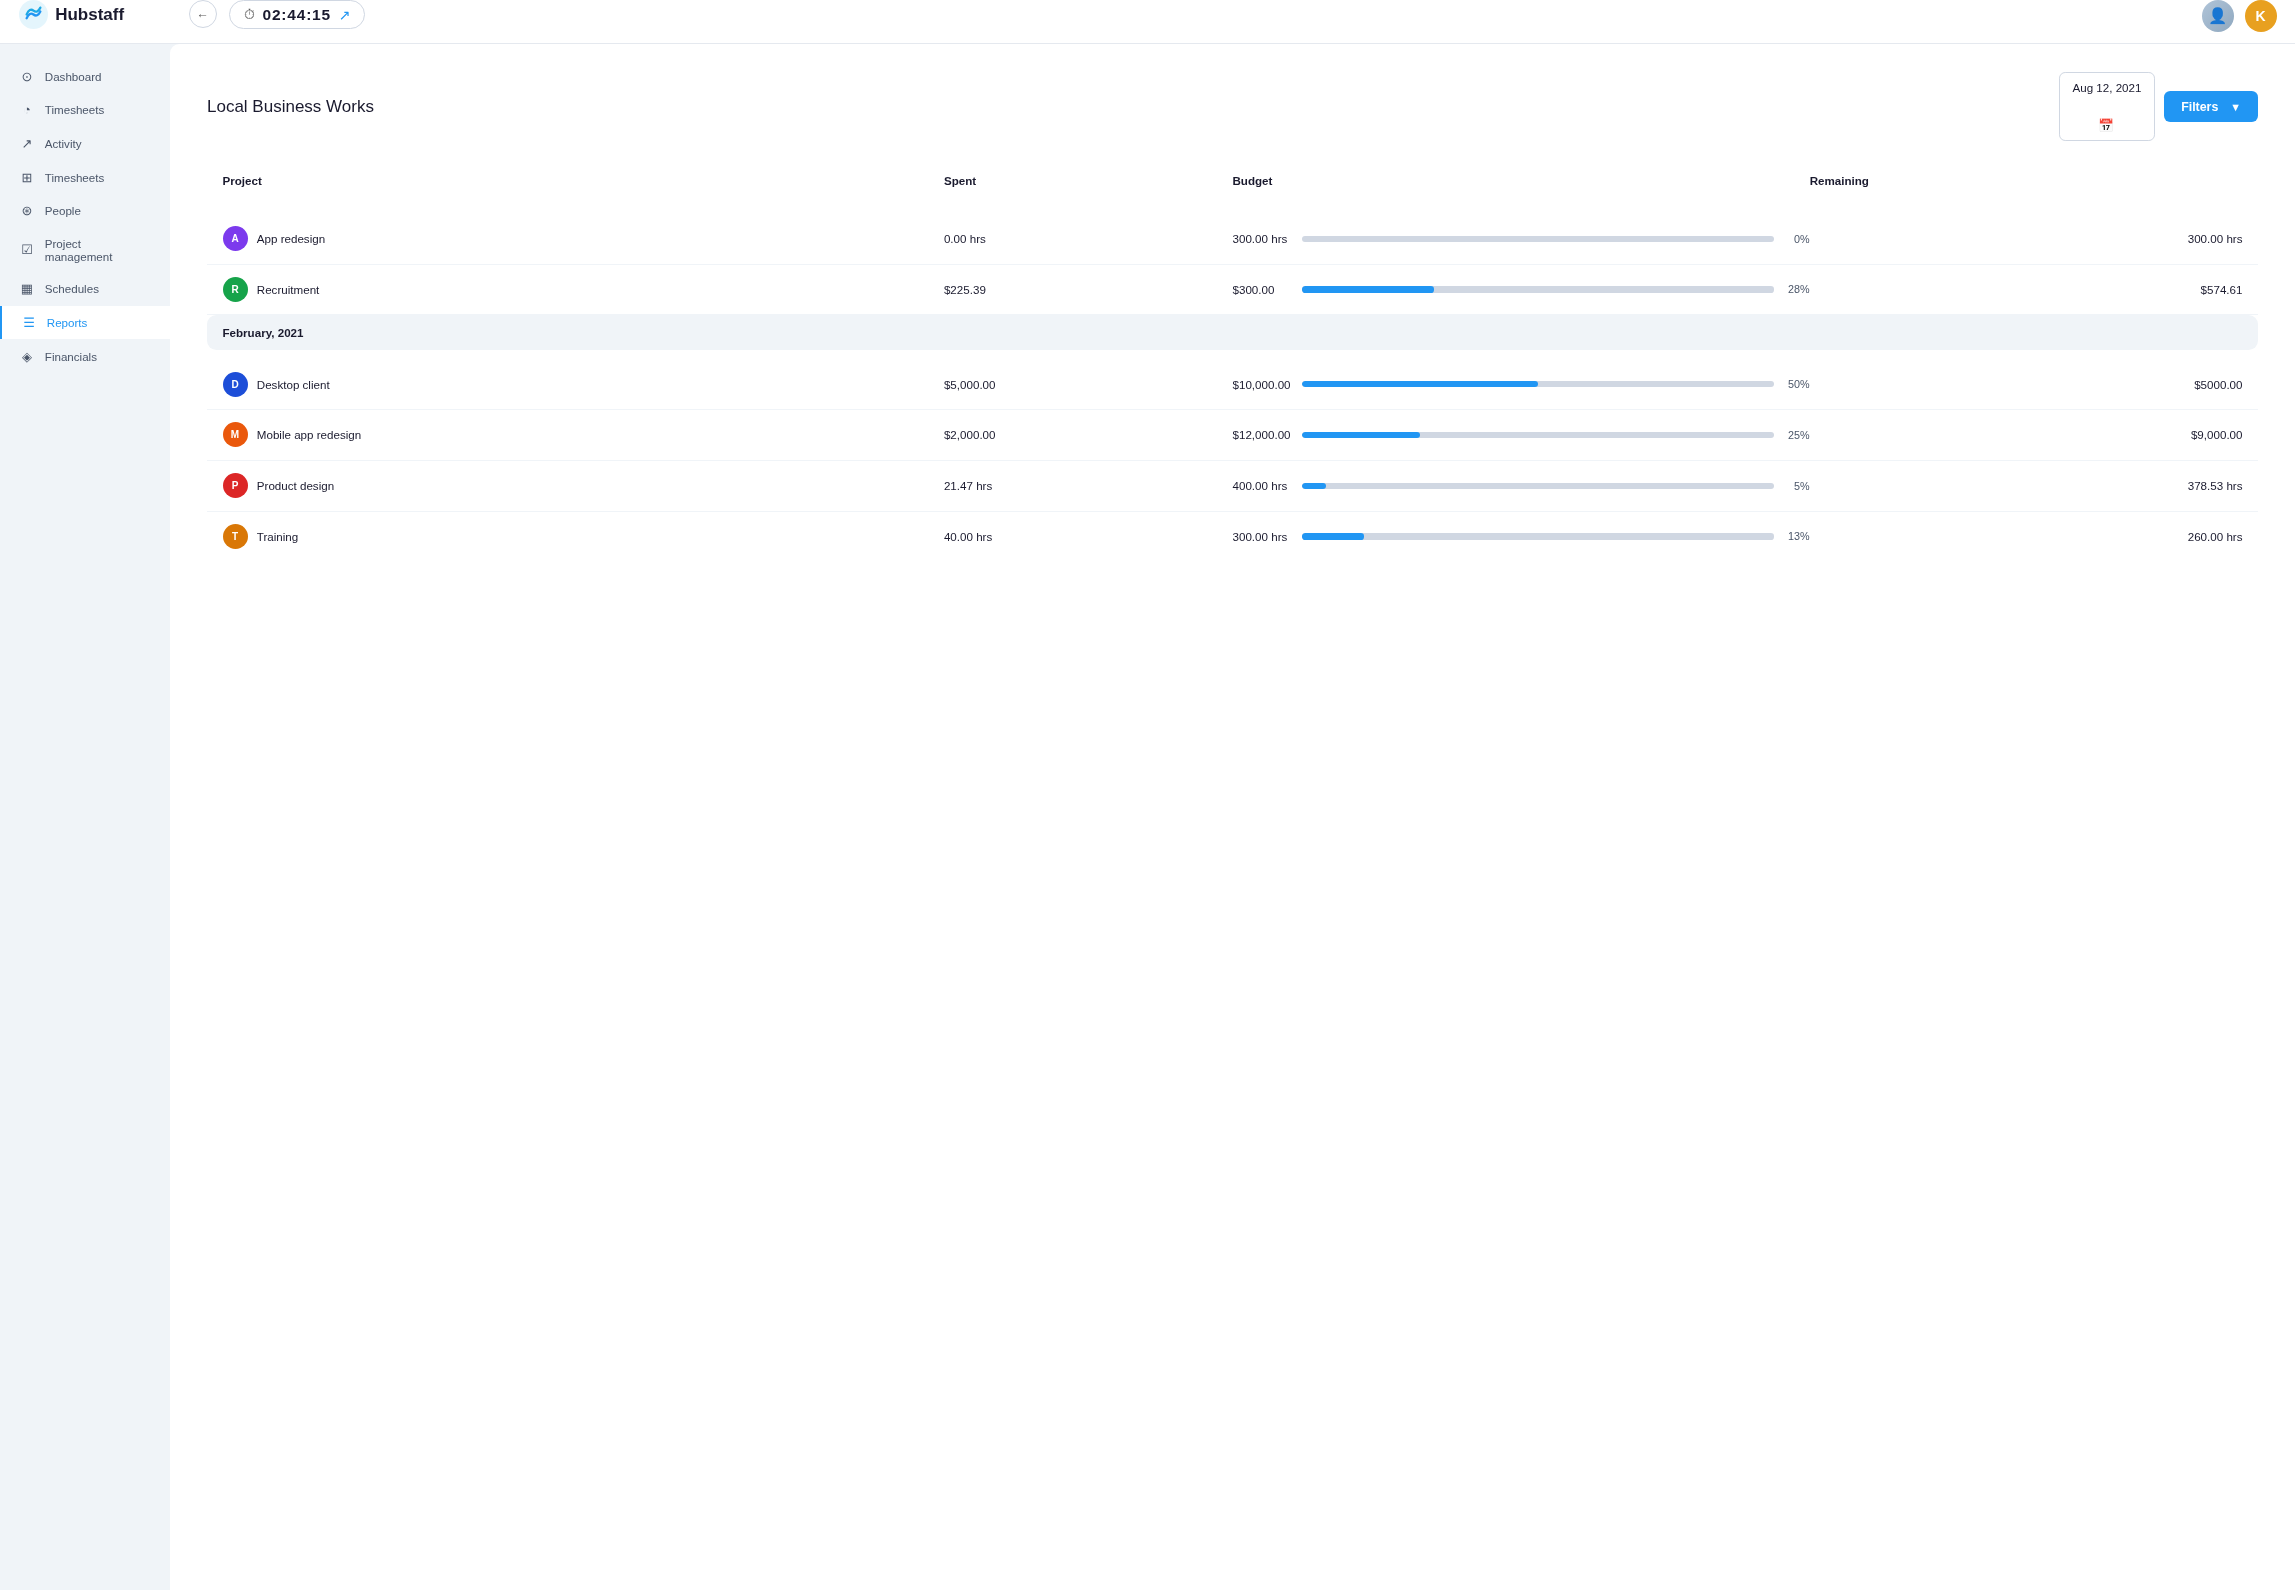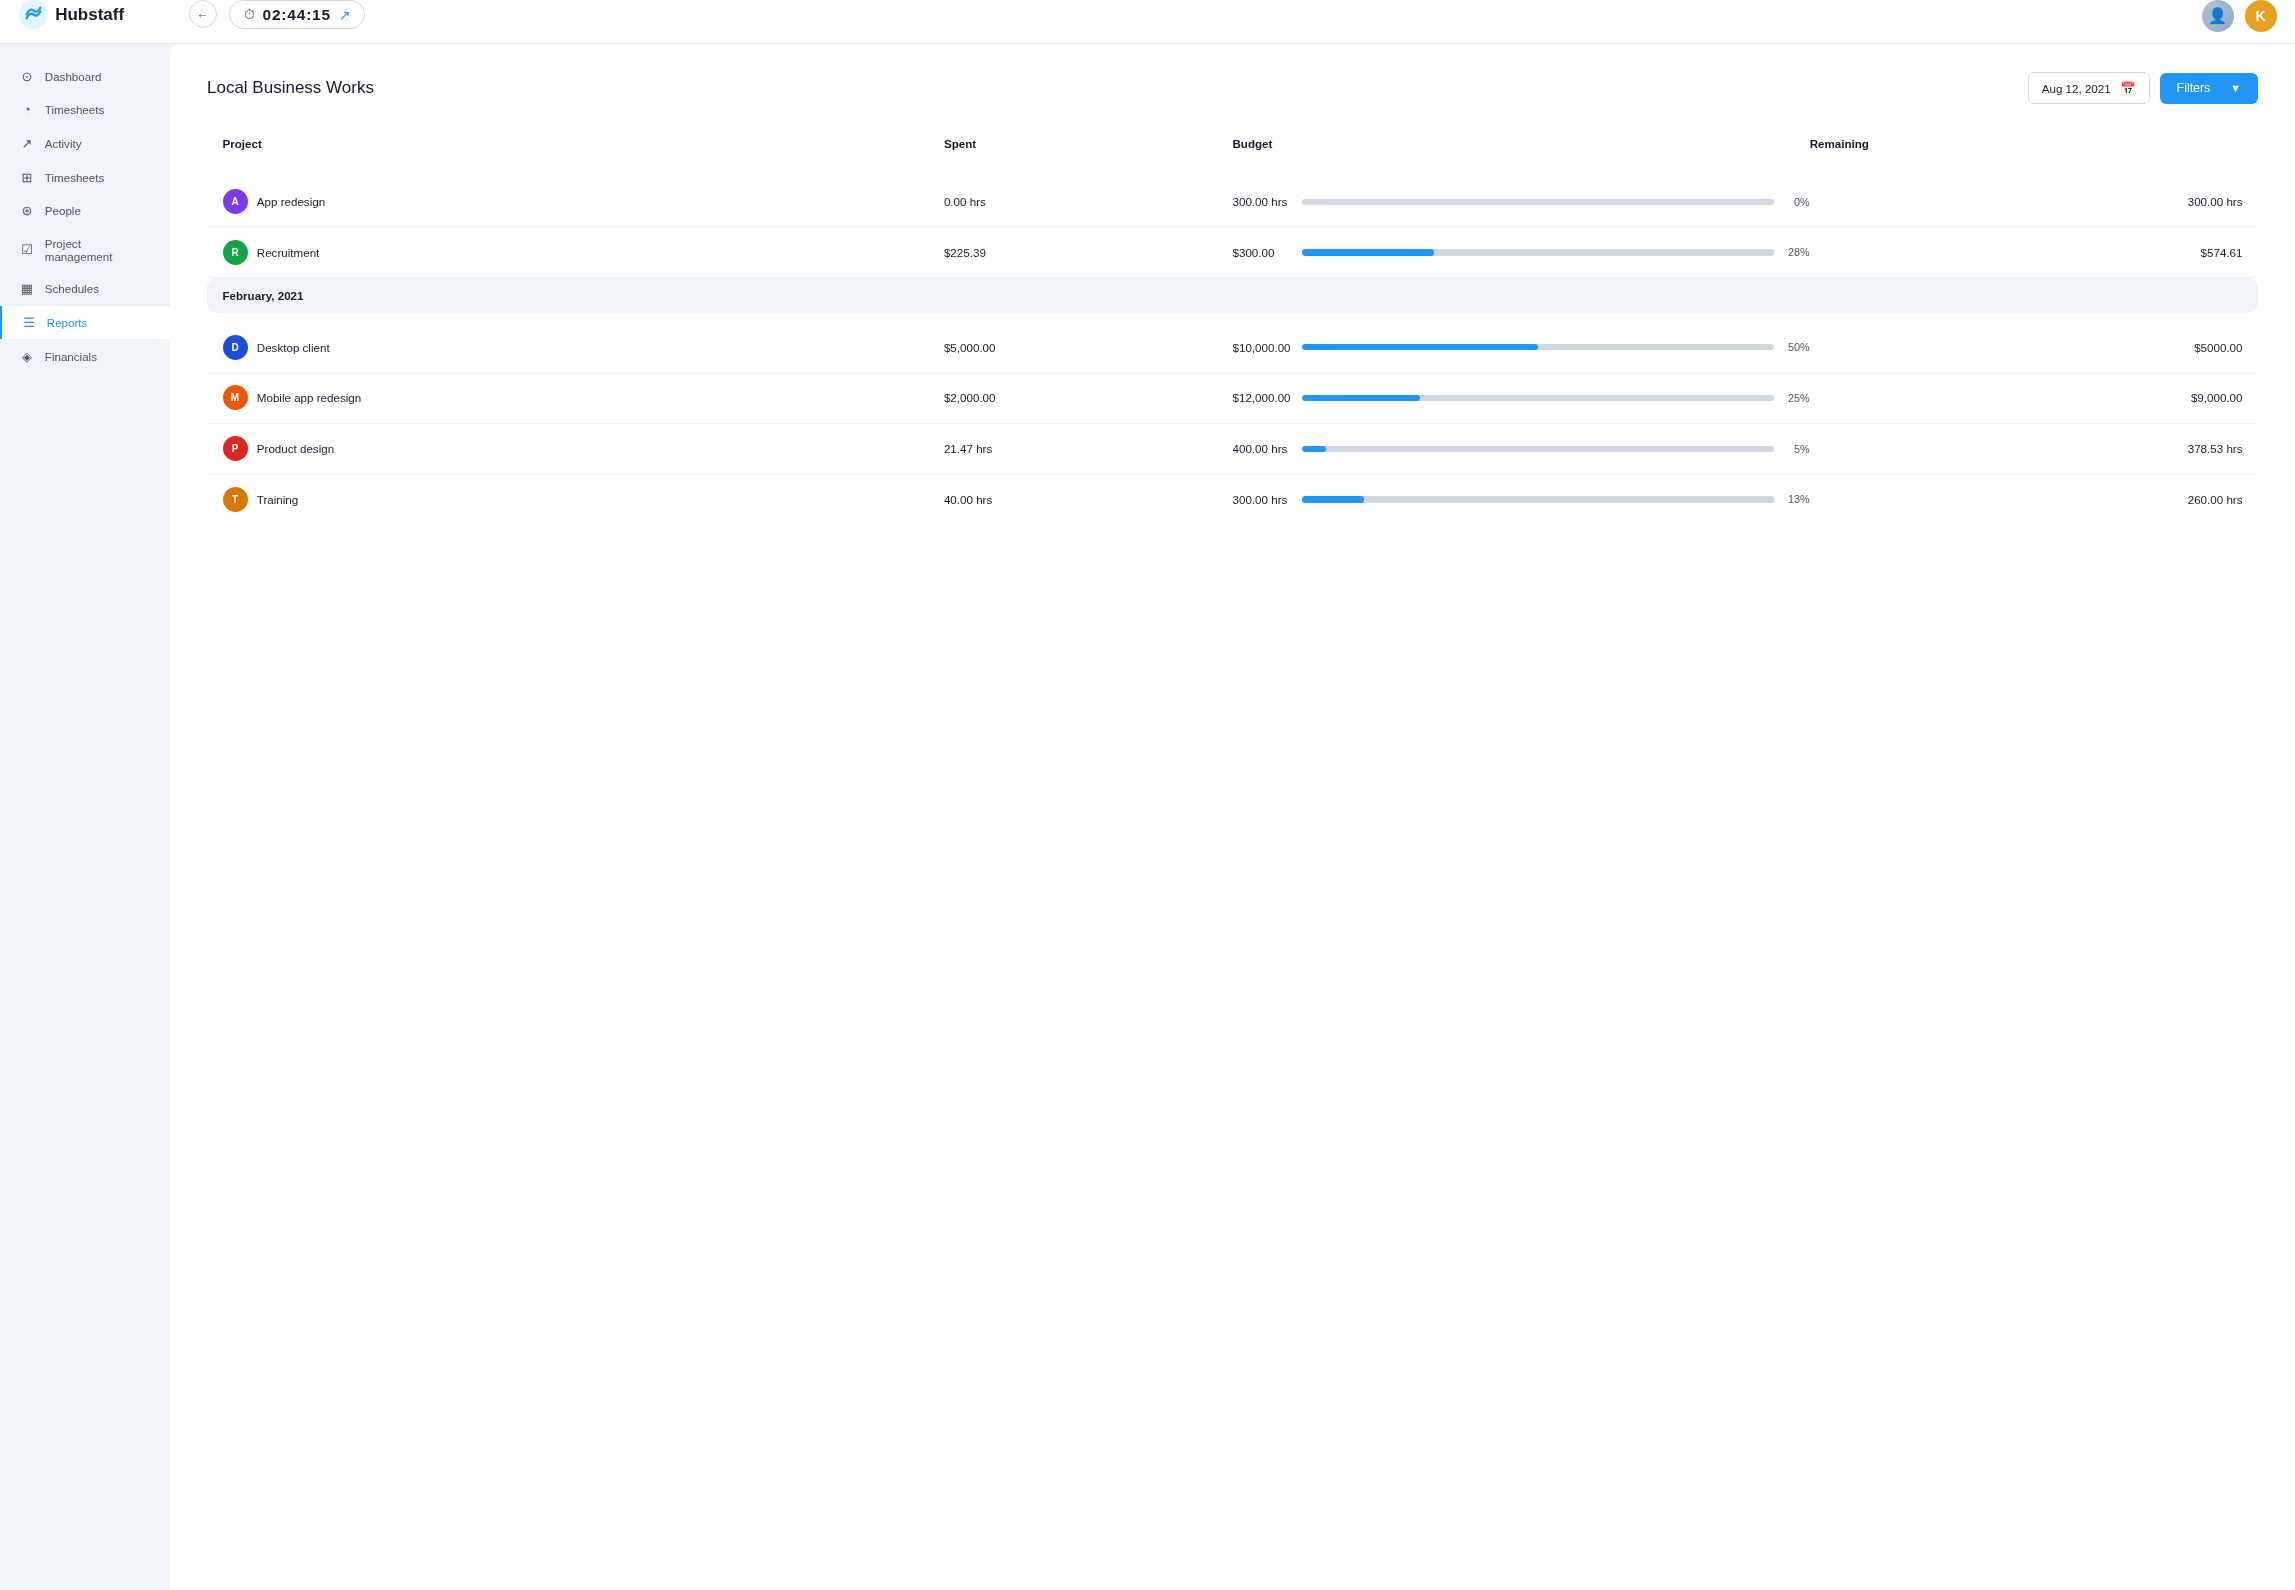--- a/index.html
+++ b/index.html
@@ -29,23 +29,23 @@
     .sidebar-icon { font-size: 13px; width: 17px; text-align: center; }
 
     
     .content { flex: 1; background: #fff; overflow-y: auto; padding: 28px 37px; border-radius: 9.3px 0 0 0; }
     .page-title { font-size: 26px; font-weight: 800; color: #1a1a2e; margin-bottom: 28px; }
 
     
     .filters-row { display: flex; align-items: center; justify-content: space-between; margin-bottom: 25px; }
     .org-name { font-size: 17px; font-weight: 500; color: #1a1a2e; }
     .filters-right { display: flex; align-items: center; gap: 9.3px; }
-    .date-picker { display: flex; align-items: center; gap: 10px; border: 1.2px solid #d0d7e2; border-radius: 6.2px; padding: 7.7px 12.4px; background: #fff; cursor: pointer; font-size: 11.6px; color: #1a1a2e; font-weight: 500; }
+    .date-picker { display: flex; align-items: center; gap: 24px; border: 1.2px solid #d0d7e2; border-radius: 6.2px; padding: 7.7px 12.4px; background: #fff; cursor: pointer; font-size: 11.6px; color: #1a1a2e; font-weight: 500; flex-direction: column; }
     .date-icon { font-size: 13px; color: #2196f3; }
-    .filters-btn { display: flex; align-items: center; gap: 20px; background: #2196f3; color: #fff; border: none; border-radius: 6.2px; padding: 8.5px 17px; font-size: 12.4px; font-weight: 400; cursor: pointer; }
+    .filters-btn { display: flex; align-items: center; gap: 12px; background: #2196f3; color: #fff; border: none; border-radius: 6.2px; padding: 8.5px 17px; font-size: 12.4px; font-weight: 700; cursor: pointer; }
     .filters-chevron { font-size: 10.8px; }
 
     
     .table-header { display: grid; grid-template-columns: 2.5fr 1fr 2fr 1.5fr; padding: 7.7px 15.5px; margin-bottom: 19px; }
     .table-header-cell { font-size: 11.6px; font-weight: 700; color: #1a1a2e; }
     .table-header-cell.right { text-align: left; }
 
     .month-group { background: #f0f4f8; border-radius: 9.3px; padding: 10.8px 15.5px; margin-bottom: 9.3px; font-size: 11.6px; font-weight: 700; color: #1a1a2e; }
 
     .data-row { display: grid; grid-template-columns: 2.5fr 1fr 2fr 1.5fr; align-items: center; padding: 12.4px 15.5px; border-bottom: 0.8px solid #f0f4f8; }

